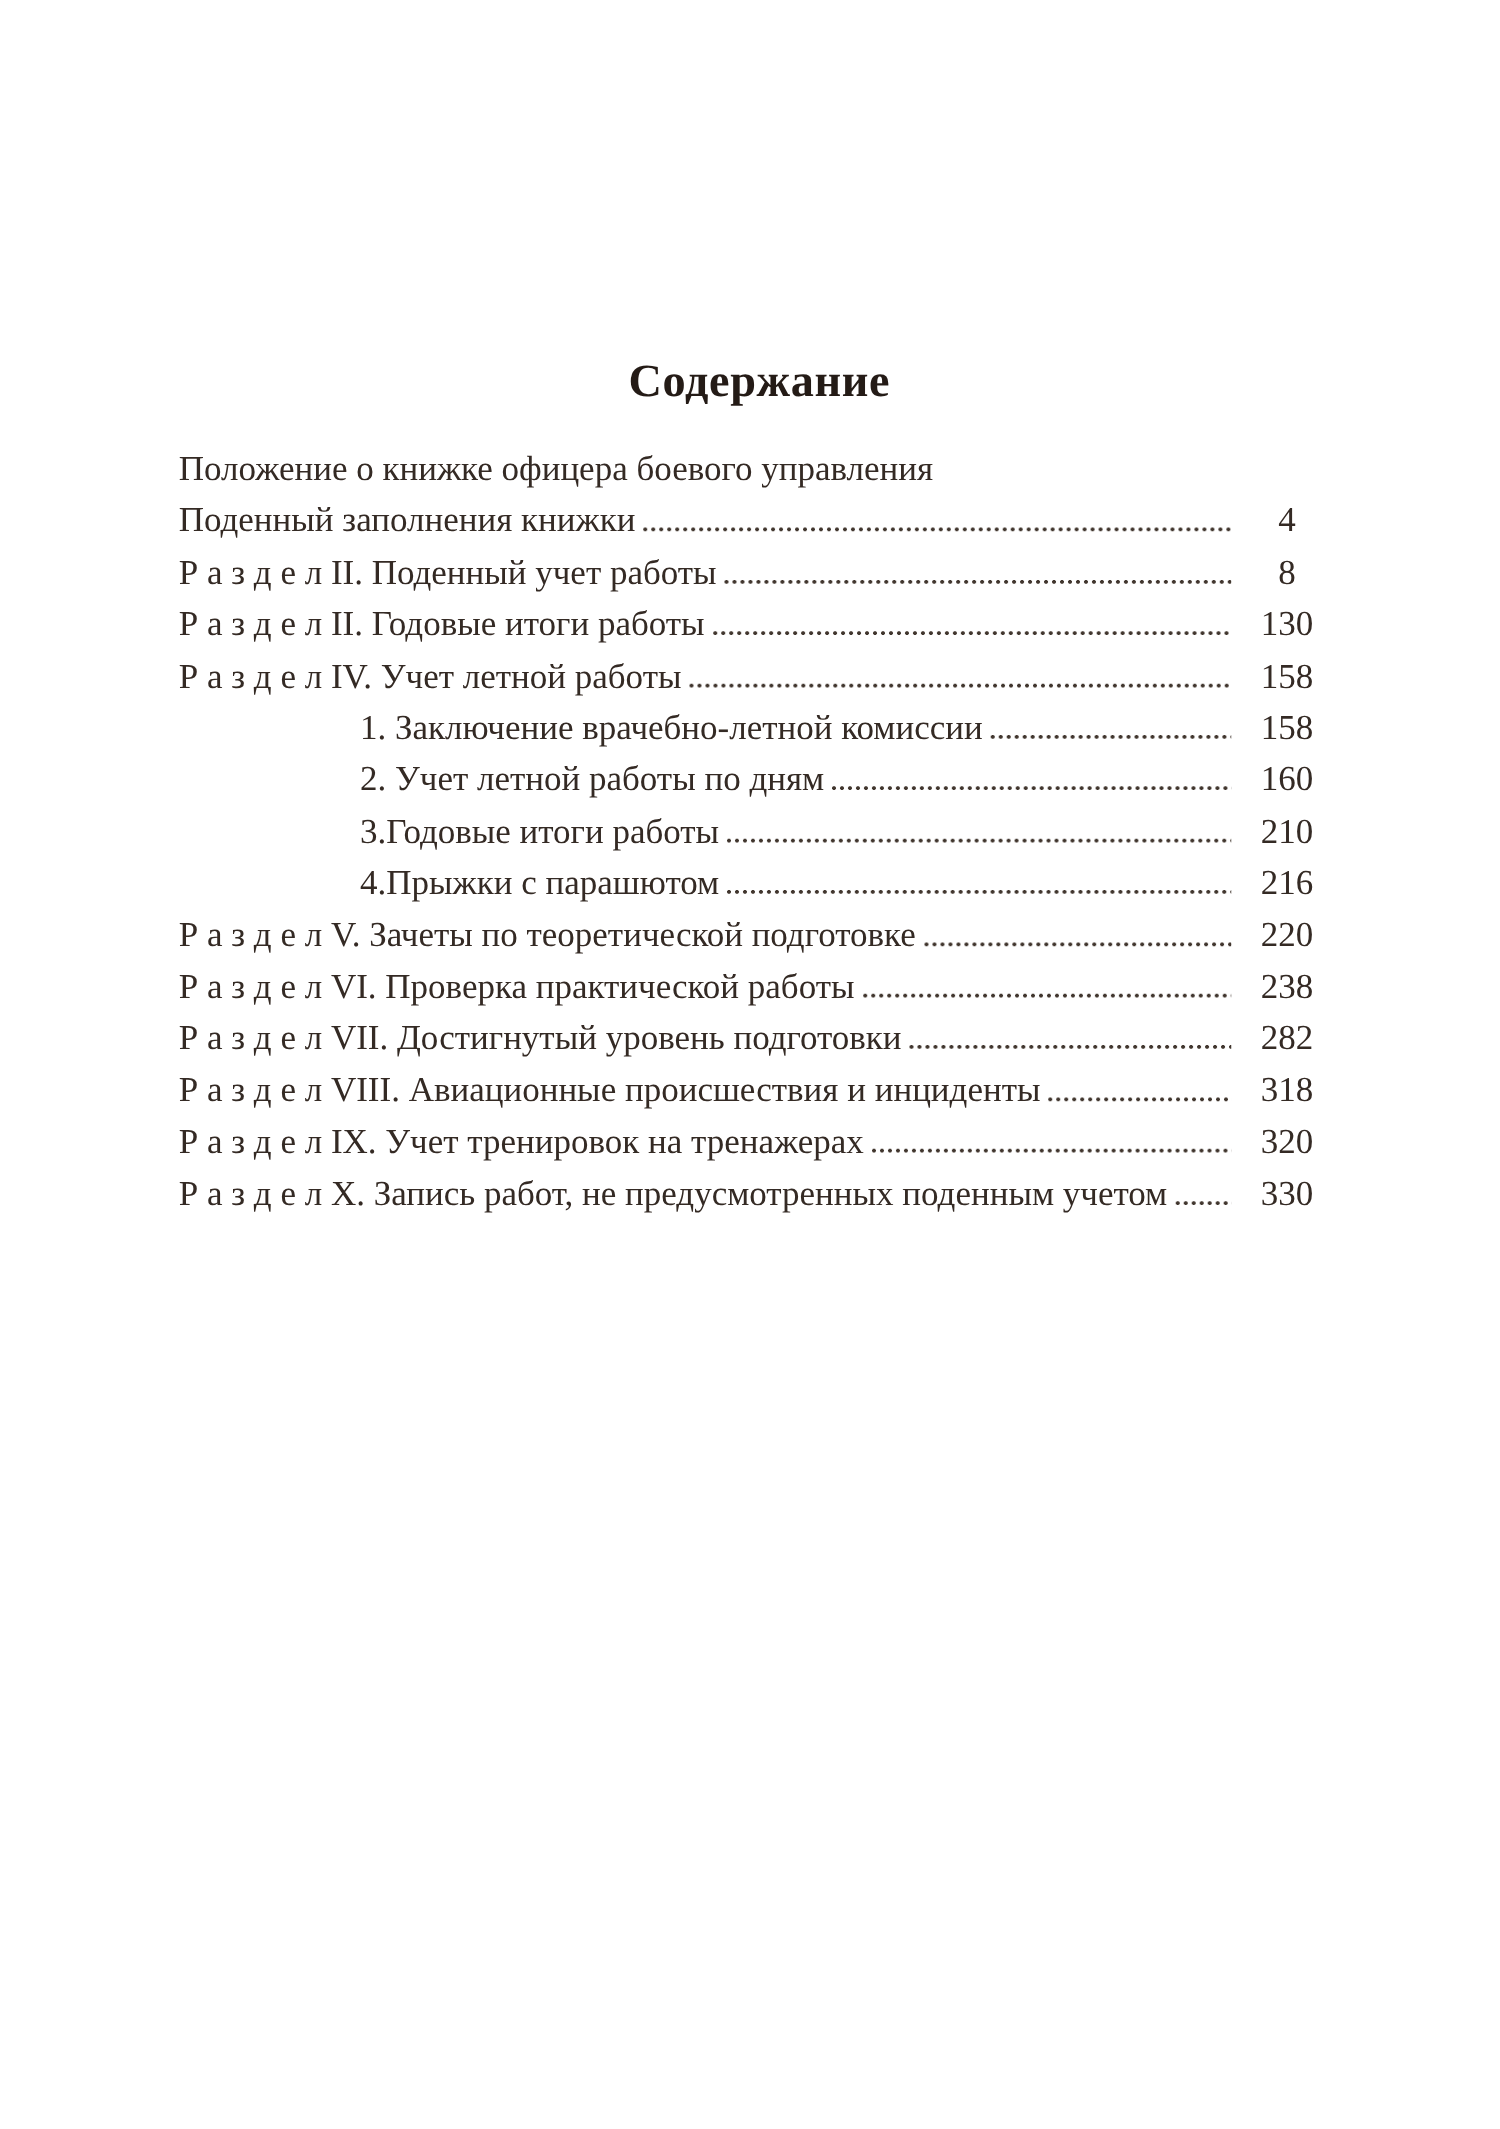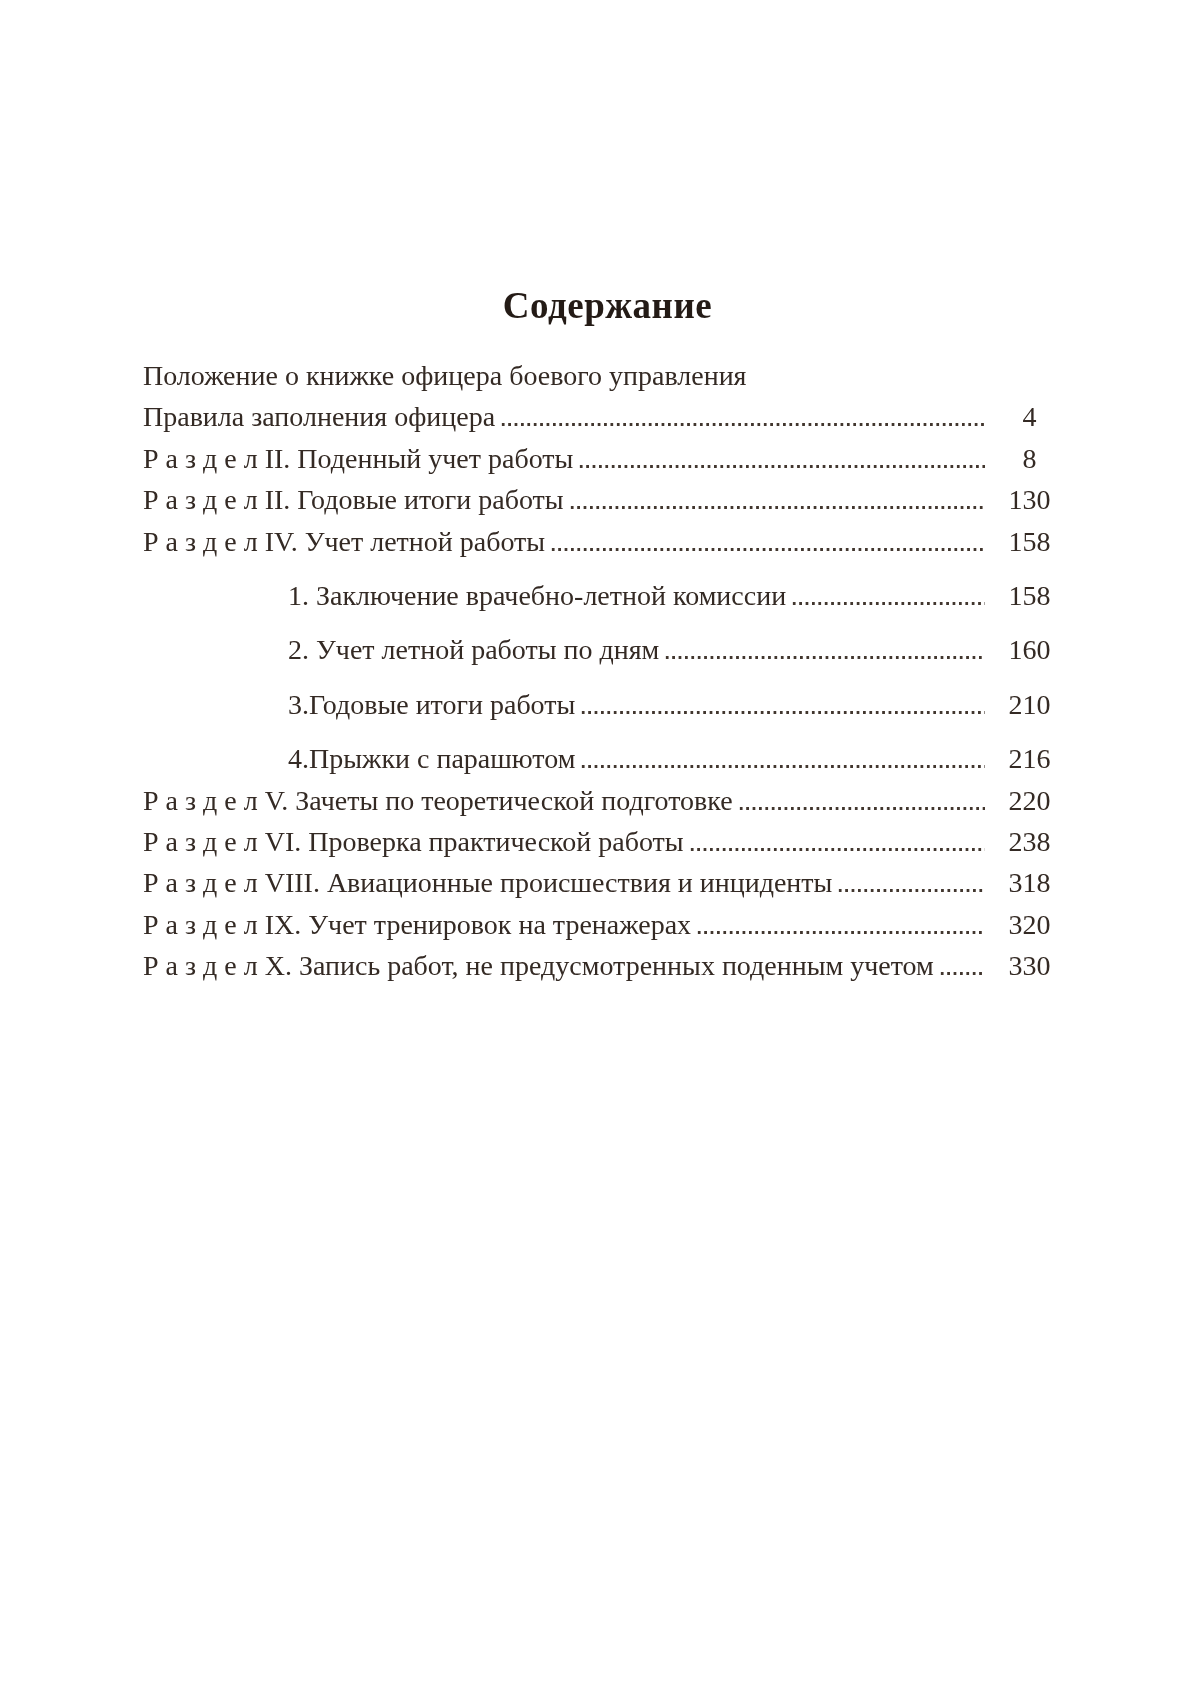--- a/index.html
+++ b/index.html
@@ -35,21 +35,20 @@
   }
   .toc-row {
     display: flex;
     align-items: baseline;
     font-size: 28px;
     line-height: 41.4px;
     white-space: nowrap;
   }
   .toc-row.indent {
     padding-left: 145px;
-    margin-top: 13px;
   }
   .toc-label {
     flex: 0 0 auto;
   }
   .toc-leader {
     flex: 1 1 auto;
     align-self: baseline;
     height: 3px;
     margin: 0 2px 0 5px;
     background-image: radial-gradient(circle, #41362e 1.35px, rgba(0,0,0,0) 1.75px);
@@ -87,21 +86,21 @@
 <div class="page">
   <div class="content">
     <h1 class="doc-title">Содержание</h1>
     <div class="toc">
         <div class="toc-row no-num">
     <span class="toc-label">Положение о книжке офицера боевого управления</span>
     <span class="toc-leader"></span>
     <span class="toc-page"></span>
   </div>
         <div class="toc-row">
-    <span class="toc-label">Правила заполнения офицера</span>
+    <span class="toc-label">Поденный заполнения книжки</span>
     <span class="toc-leader"></span>
     <span class="toc-page">4</span>
   </div>
         <div class="toc-row">
     <span class="toc-label">Р а з д е л II. Поденный учет работы</span>
     <span class="toc-leader"></span>
     <span class="toc-page">8</span>
   </div>
         <div class="toc-row">
     <span class="toc-label">Р а з д е л II. Годовые итоги работы</span>
@@ -137,20 +136,25 @@
     <span class="toc-label">Р а з д е л V. Зачеты по теоретической подготовке</span>
     <span class="toc-leader"></span>
     <span class="toc-page">220</span>
   </div>
         <div class="toc-row">
     <span class="toc-label">Р а з д е л VI. Проверка практической работы</span>
     <span class="toc-leader"></span>
     <span class="toc-page">238</span>
   </div>
         <div class="toc-row">
+    <span class="toc-label">Р а з д е л VII. Достигнутый уровень подготовки</span>
+    <span class="toc-leader"></span>
+    <span class="toc-page">282</span>
+  </div>
+        <div class="toc-row">
     <span class="toc-label">Р а з д е л VIII. Авиационные происшествия и инциденты</span>
     <span class="toc-leader"></span>
     <span class="toc-page">318</span>
   </div>
         <div class="toc-row">
     <span class="toc-label">Р а з д е л IX. Учет тренировок на тренажерах</span>
     <span class="toc-leader"></span>
     <span class="toc-page">320</span>
   </div>
         <div class="toc-row">

